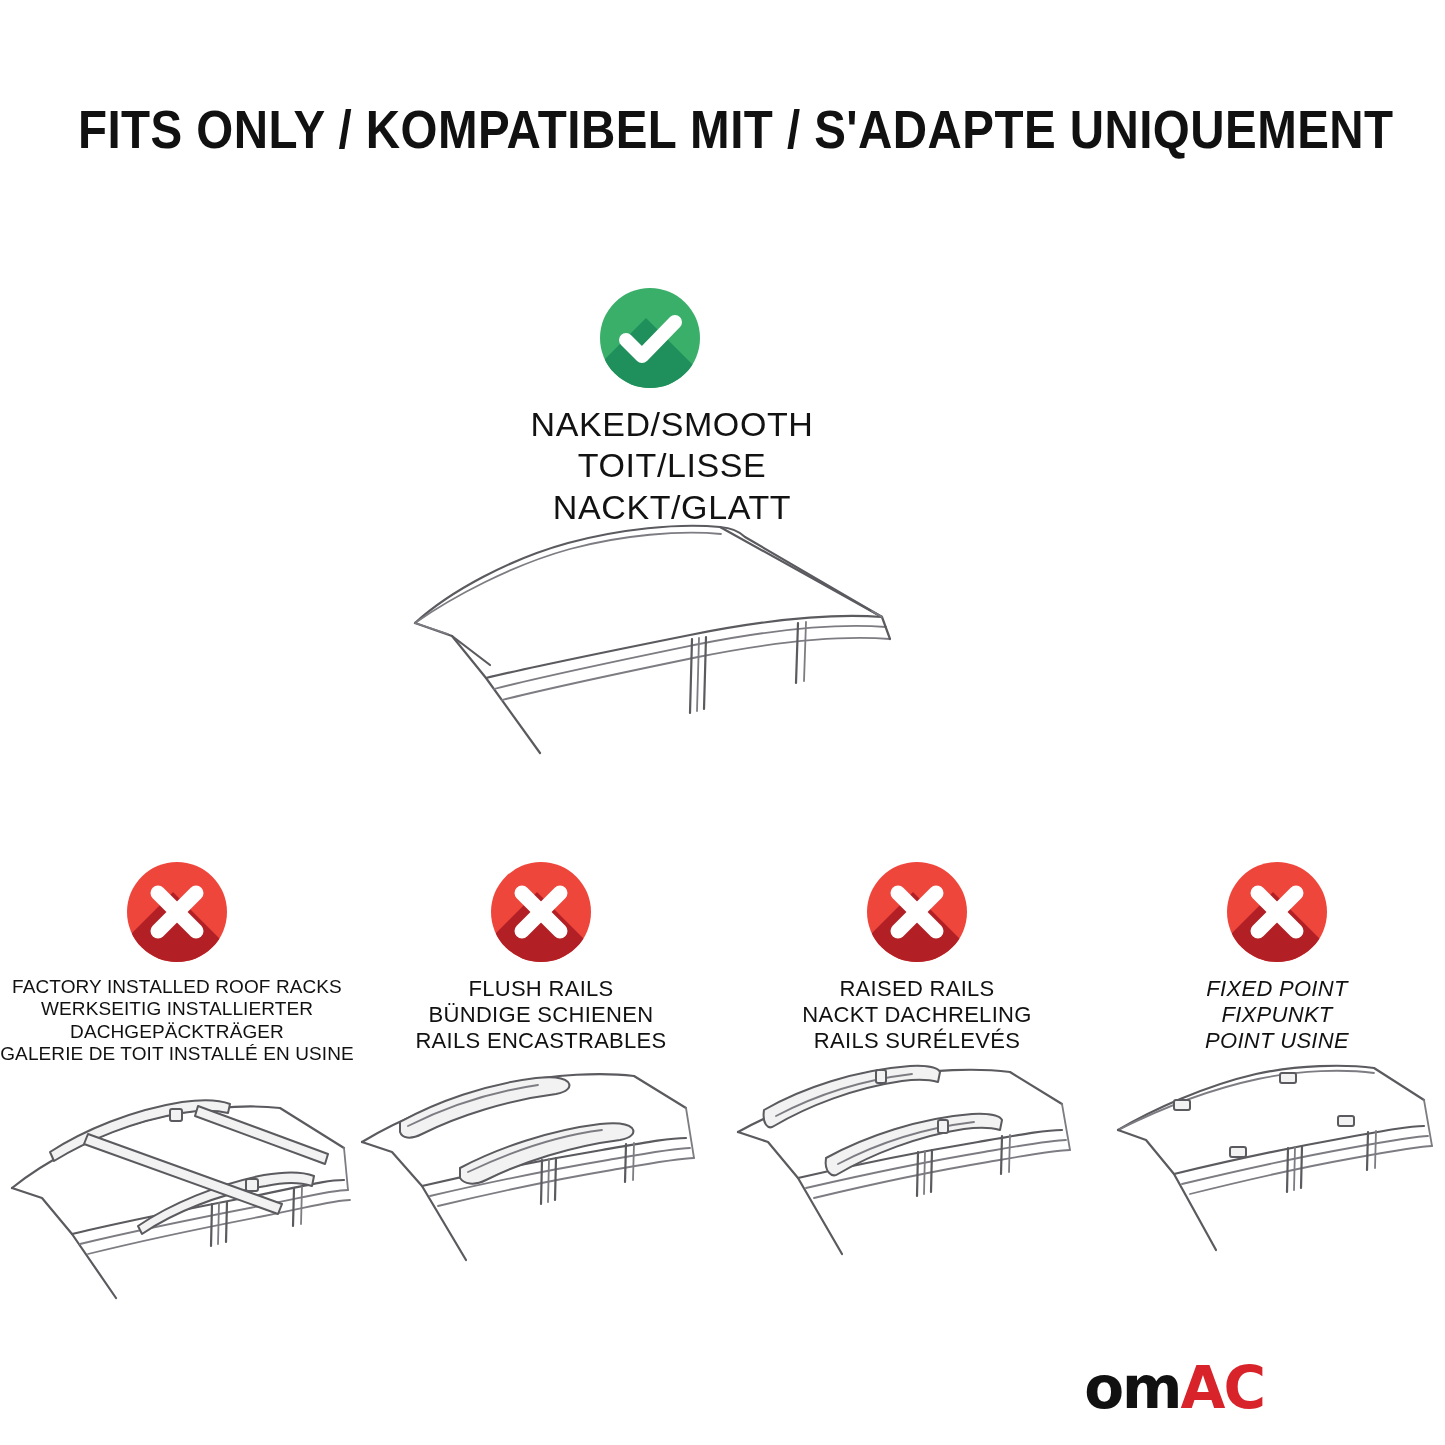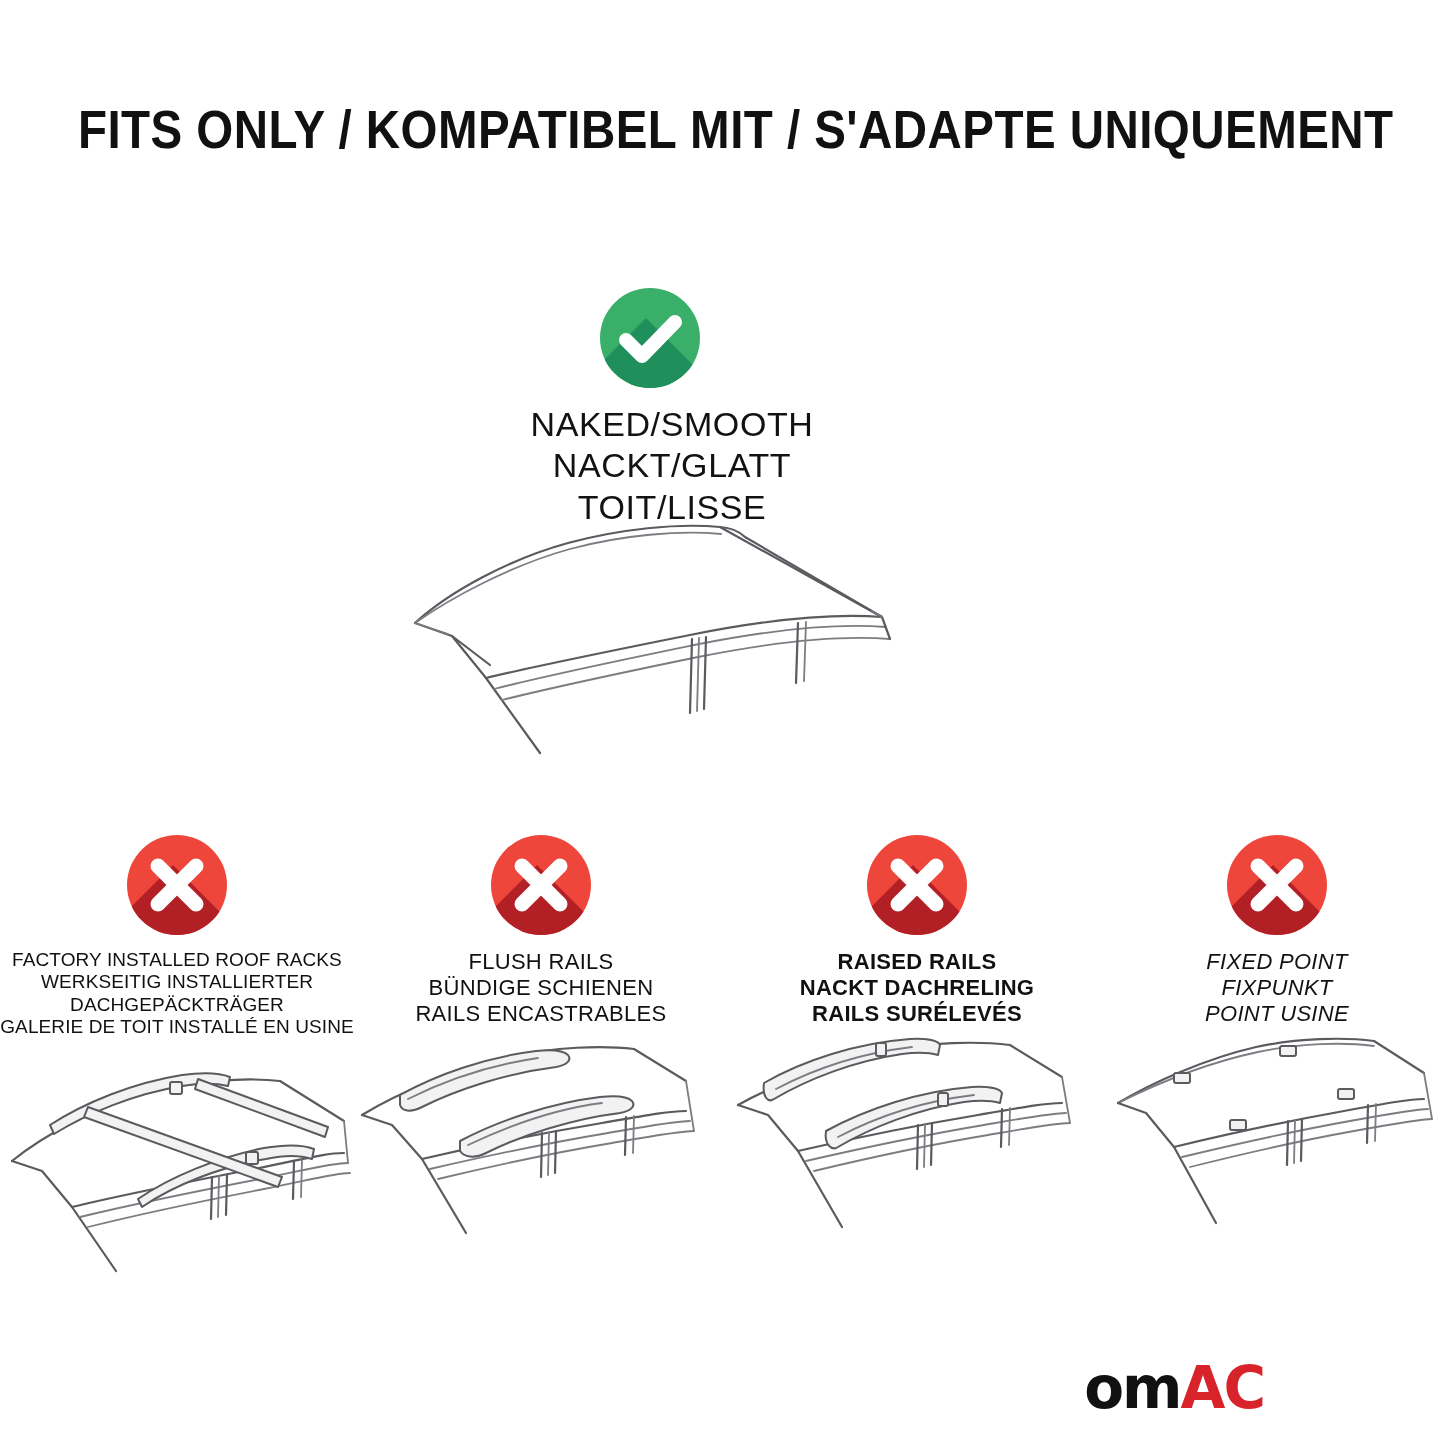--- a/index.html
+++ b/index.html
@@ -69,21 +69,21 @@
     left:50%;
     transform:translateX(-50%);
     top:215px;
     width:520px;height:260px;
   }
 
   
   .bad-row{
     position:absolute;
     left:0;right:0;
-    top:835px;
+    top:862px;
     display:flex;
     align-items:flex-start;
   }
   .bad-col{
     flex:1 1 0;
     display:flex;
     flex-direction:column;
     align-items:center;
     text-align:center;
   }
@@ -98,21 +98,21 @@
   .bad-col.c1 .bad-label{font-size:19px;letter-spacing:0.1px;}
   .bad-col .art{
     margin-top:10px;
     width:370px;height:230px;
   }
   .bad-col.c4 .art{width:330px;}
 
   
   .bad-col.c1{margin-left:-8px;}
   .bad-col.c2{margin-left:-6px;justify-content:center;}
-  .bad-col.c3{margin-left:6px;font-weight:bold;}
+  .bad-col.c3{margin-left:6px;}
   .bad-col.c4{margin-left:10px;font-style:italic;}
 
   
   .logo{
     position:absolute;
     right:36px;
     bottom:28px;
     font-size:58px;
     font-weight:800;
     letter-spacing:-2px;
@@ -139,22 +139,22 @@
 
     <div class="icon-badge green">
       <div class="shadow"></div>
       <svg viewBox="0 0 100 100" aria-hidden="true">
         <path d="M26 52 L42 68 L75 34" fill="none" stroke="#ffffff" stroke-width="14" stroke-linecap="round" stroke-linejoin="round"></path>
       </svg>
     </div>
 
     <div class="good-label">
       <div>NAKED/SMOOTH</div>
+      <div>TOIT/LISSE</div>
       <div>NACKT/GLATT</div>
-      <div>TOIT/LISSE</div>
     </div>
 
     <div class="good-art">
       <svg viewBox="0 0 520 260" aria-hidden="true">
 
         <path class="ln" d="M25 120 C60 88 120 56 178 40 C230 26 288 20 330 24 L492 114"></path>
         <path class="ln" d="M330 24 C342 25 350 29 355 34 L492 114"></path>
         <path class="ln2" d="M25 120 C62 94 122 62 180 46 C232 32 290 27 331 31"></path>
 
         <path class="ln" d="M25 120 L62 133 L96 175 L150 250"></path>

